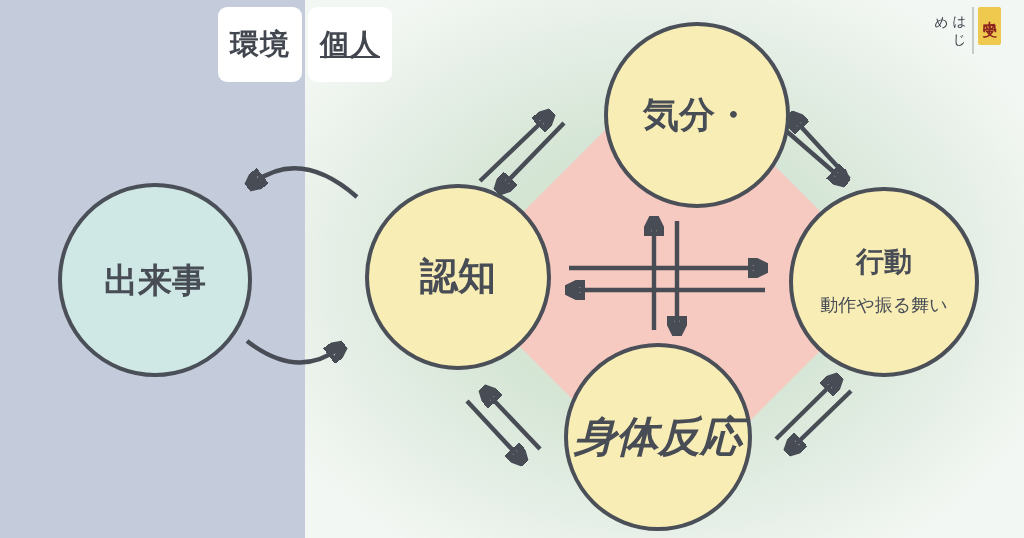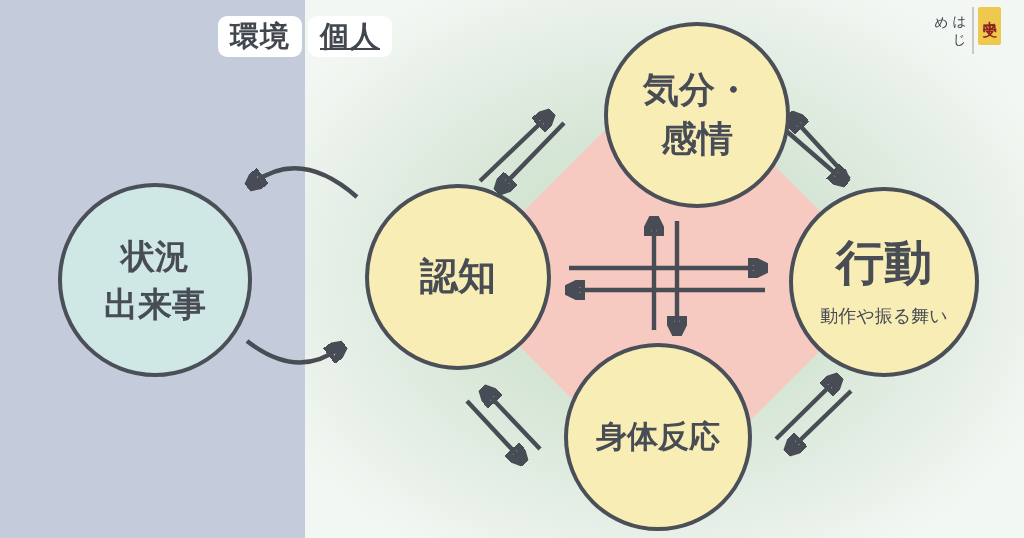--- a/index.html
+++ b/index.html
@@ -15,22 +15,22 @@
   .panel-right {
     position:absolute; left:305px; top:0; width:719px; height:538px;
     background:radial-gradient(430px 330px at 350px 275px,
       #c9dfc9 0%, #d6e6d6 45%, #e6efe7 76%, #f3f7f3 100%);
   }
   .pink-blob {
     position:absolute; left:518px; top:127px; width:308px; height:308px;
     background:#f6c9c1; border-radius:72px; transform:rotate(45deg);
   }
   .tag {
-    position:absolute; top:16px; background:#ffffff; border-radius:9px;
-    padding:3px 12px; font-size:29px; font-weight:600; color:#42474f;
+    position:absolute; top:7px; background:#ffffff; border-radius:9px;
+    padding:20px 12px; font-size:29px; font-weight:600; color:#42474f;
     letter-spacing:1px; line-height:1.2;
   }
   .tag-env { left:218px; }
   .tag-person { left:308px;text-decoration:underline; }
 
   .logo { position:absolute; left:933px; top:7px; display:flex; gap:4px; }
   .logo-hajime {
     writing-mode:vertical-rl; text-orientation:upright;
     font-size:13.5px; color:#3c4149; letter-spacing:2px;
     border-right:2px solid #c9c9c9; padding-right:3px; height:47px;
@@ -55,25 +55,25 @@
   .node-situation .title { font-size:34px; line-height:1.42; }
 
   .node-cognition { left:365px; top:184px; width:186px; height:186px; background:#f8edb5;gap:24px; }
   .node-cognition .title { font-size:38px; line-height:1.1; }
   .node-cognition .subtitle { font-size:18px; line-height:1.4; margin-top:9px; }
 
   .node-mood { left:604px; top:22px; width:186px; height:186px; background:#f8edb5; }
   .node-mood .title { font-size:36px; line-height:1.35; }
 
   .node-behavior { left:789px; top:187px; width:190px; height:190px; background:#f8edb5; }
-  .node-behavior .title { font-size:48px; line-height:1.1; }
+  .node-behavior .title { font-size:28px; line-height:1.1; }
   .node-behavior .subtitle { font-size:18px; margin-top:16px; }
 
   .node-body { left:564px; top:343px; width:188px; height:188px; background:#f8edb5; }
-  .node-body .title { font-size:31px; }
+  .node-body .title { font-size:42px;font-style:italic; }
 
   svg.arrows { position:absolute; left:0; top:0; pointer-events:none; }
   svg.arrows path { stroke:#474c55; stroke-width:4.4; fill:none; }
 </style>
 </head>
 <body>
 
 <div class="stage">
 
   <div class="panel-left"></div>
@@ -112,33 +112,31 @@
   <div class="tag tag-env">環境</div>
   <div class="tag tag-person">個人</div>
 
   <div class="logo">
     <span class="logo-hajime">はじめ</span>
     <span class="logo-badge">中受</span>
   </div>
 
   <div class="node node-situation">
     <div class="title">
-      <div>状況</div>
       <div>出来事</div>
     </div>
   </div>
 
   <div class="node node-cognition">
     <div class="title">認知</div>
   </div>
 
   <div class="node node-mood">
     <div class="title">
       <div>気分・</div>
-      <div>感情</div>
     </div>
   </div>
 
   <div class="node node-behavior">
     <div class="title">行動</div>
     <div class="subtitle">動作や振る舞い</div>
   </div>
 
   <div class="node node-body">
     <div class="title">身体反応</div>

